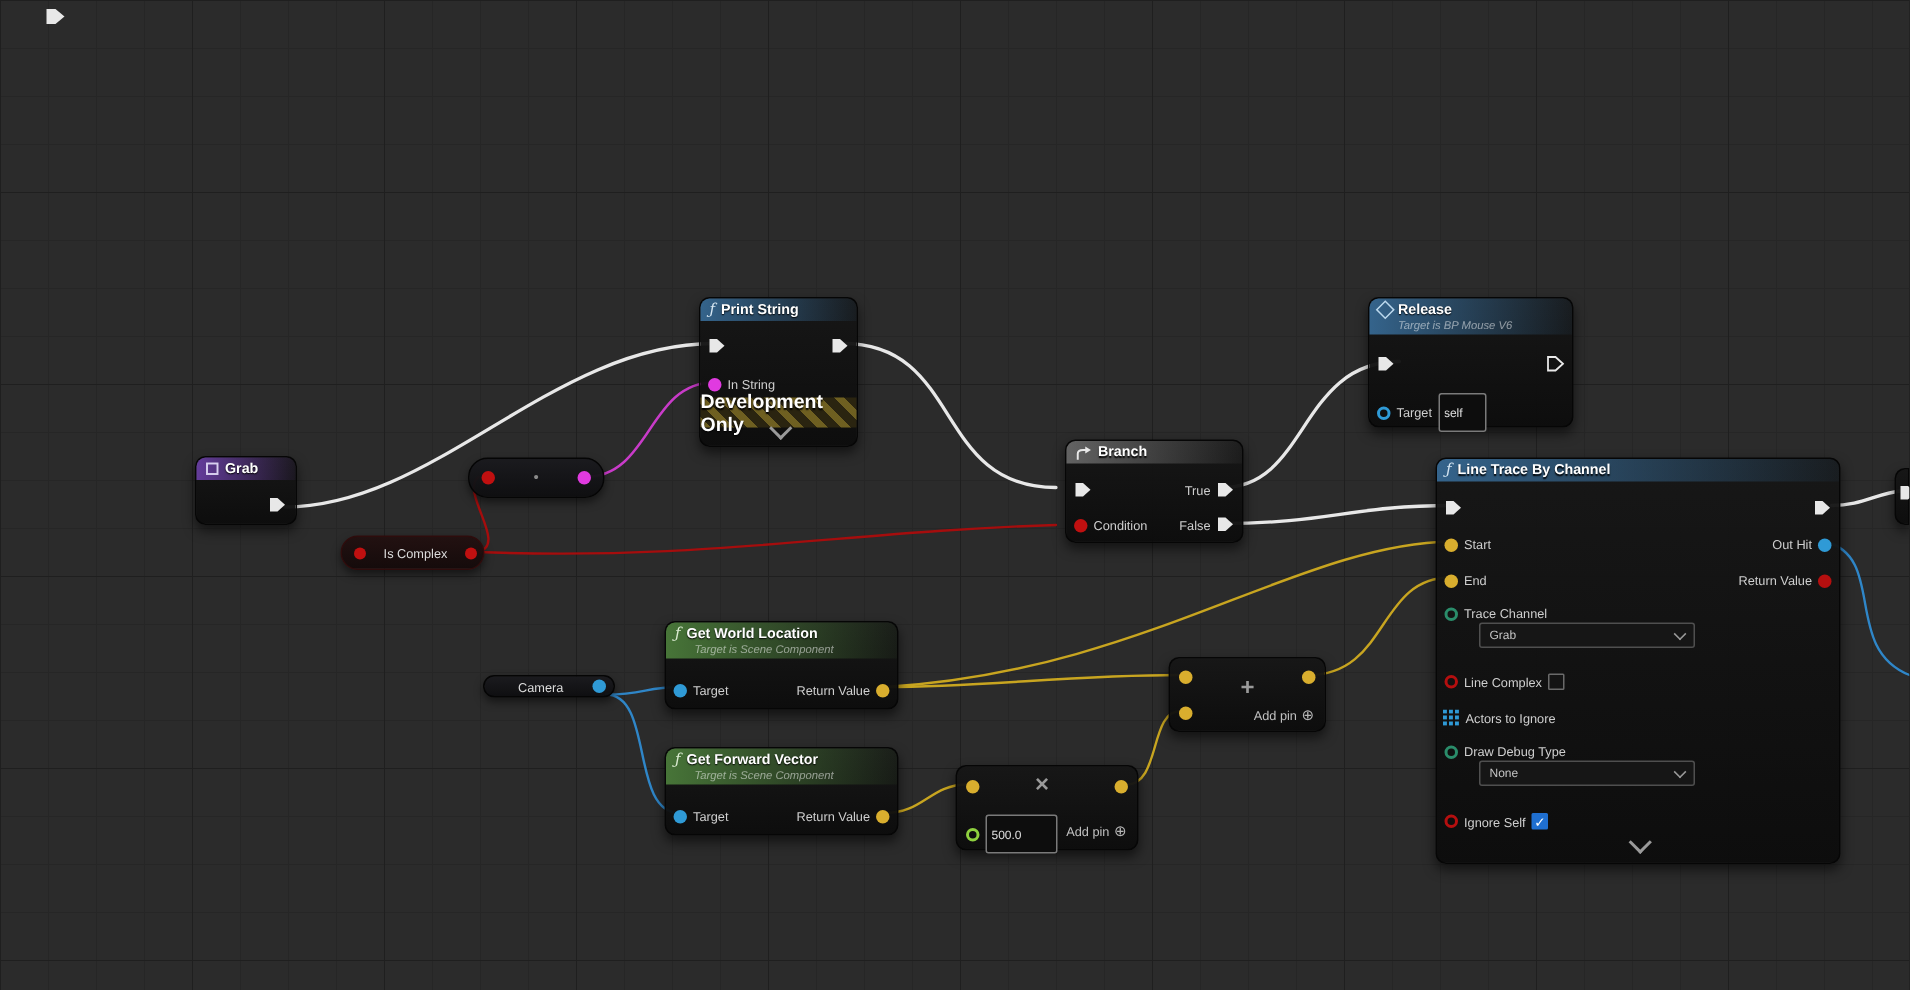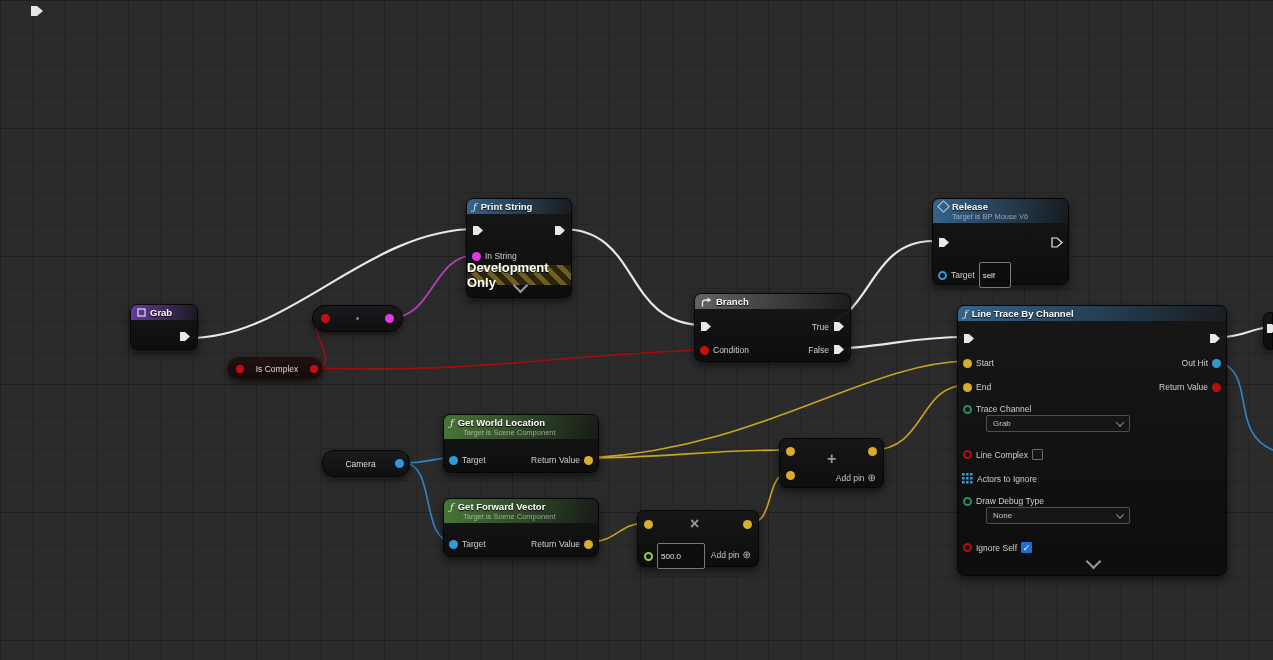--- a/index.html
+++ b/index.html
@@ -18,21 +18,21 @@
   .node {
     position:absolute; z-index:2; box-sizing:border-box;
     background:linear-gradient(rgba(22,22,22,0.96), rgba(12,12,12,0.96));
     border:1px solid #060606; border-radius:7px;
     box-shadow:0 4px 8px rgba(0,0,0,0.55);
     color:#d8d8d8; font-size:8.5px;
   }
   .hdr { border-radius:6px 6px 0 0; padding:2px 7px 2px 6px; display:flex; flex-direction:column; }
   .hdr-line { display:flex; align-items:center; gap:4px; }
   .hdr-title { font-size:9.5px; font-weight:bold; color:#fff; text-shadow:0 1px 1px #000; white-space:nowrap; }
-  .hdr-sub { font-size:7.5px; color:rgba(255,255,255,0.5); margin-left:13px; white-space:nowrap; }
+  .hdr-sub { font-size:7.5px; font-style:italic; color:rgba(255,255,255,0.5); margin-left:13px; white-space:nowrap; }
   .hdr-blue   { background:linear-gradient(90deg, rgba(54,104,146,0.95), rgba(54,104,146,0.08)); }
   .hdr-green  { background:linear-gradient(90deg, rgba(74,122,58,0.95), rgba(74,122,58,0.08)); }
   .hdr-purple { background:linear-gradient(90deg, rgba(104,62,162,0.95), rgba(104,62,162,0.08)); }
   .hdr-gray   { background:linear-gradient(90deg, rgba(140,140,140,0.65), rgba(140,140,140,0.06)); }
   .ficon { font-family:"DejaVu Serif", serif; font-style:italic; font-size:10px; color:#d6e6f2; }
   .row { position:absolute; display:flex; align-items:center; gap:4px; white-space:nowrap; }
   .row.r { justify-content:flex-end; }
   .plabel { color:#cfcfcf; font-size:8.5px; }
   .pin-dot { width:9px; height:9px; border-radius:50%; box-sizing:border-box; flex:none; }
   .pin-dot.hollow { background:transparent !important; border:2px solid; }
@@ -138,21 +138,21 @@
     <div class="row" style="left:5px;top:52px">
       <span class="pin-dot" style="background:#e03ae0"></span>
       <span class="plabel">In String</span>
     </div>
     <div class="dev-band" style="top:66px;height:20px">
       <span>Development Only</span>
     </div>
     <span class="chev-big" style="left:48px;bottom:6px"></span>
   </div>
 
-  <div class="node" style="left:694px;top:293px;width:157px;height:69px">
+  <div class="node" style="left:710px;top:293px;width:119px;height:69px">
     <div class="hdr hdr-gray">
       <div class="hdr-line">
         <svg width="11" height="10">
           <path d="M1.5,9.5 V5.5 C1.5,3.5 3,3 5,3 h2.5" fill="none" stroke="#e8e8e8" stroke-width="1.3"></path>
           <path d="M6.5,0.6 L10.3,3 L6.5,5.4 z" fill="#e8e8e8"></path>
         </svg>
         <span class="hdr-title">Branch</span>
       </div>
     </div>
     <svg class="row" style="left:5px;top:27px" width="12" height="11">
@@ -169,21 +169,21 @@
         </svg>
     </div>
     <div class="row r" style="right:5px;top:50px">
       <span class="plabel">False</span>
       <svg width="12" height="11">
           <path d="M1,1 h5 l5,4.5 l-5,4.5 h-5 z" fill="#e8e8e8"></path>
         </svg>
     </div>
   </div>
 
-  <div class="node" style="left:932px;top:198px;width:137px;height:87px">
+  <div class="node" style="left:912px;top:198px;width:137px;height:87px">
     <div class="hdr hdr-blue">
       <div class="hdr-line">
         <span style="width:7px;height:7px;border:1.5px solid #bcd9ee;transform:rotate(45deg);flex:none"></span>
         <span class="hdr-title">Release</span>
       </div>
       <span class="hdr-sub">Target is BP Mouse V6</span>
     </div>
     <svg class="row" style="left:5px;top:38px" width="12" height="11">
         <path d="M1,1 h5 l5,4.5 l-5,4.5 h-5 z" fill="#e8e8e8"></path>
       </svg>
@@ -300,21 +300,21 @@
     <div class="row" style="left:5px;top:40px">
       <span class="pin-dot" style="background:#2f9ad6"></span>
       <span class="plabel">Target</span>
     </div>
     <div class="row r" style="right:5px;top:40px">
       <span class="plabel">Return Value</span>
       <span class="pin-dot" style="background:#d9ae2e"></span>
     </div>
   </div>
 
-  <div class="pill" style="left:322px;top:450px;width:88px;height:27px">
+  <div class="pill" style="left:322px;top:450px;width:88px;height:15px">
     <span style="flex:1;text-align:center">Camera</span>
     <span class="pin-dot" style="background:#2f9ad6;margin-right:-3px"></span>
   </div>
 
   <div class="node" style="left:637px;top:510px;width:122px;height:57px">
     <span class="pin-dot" style="position:absolute;left:6px;top:9px;background:#d9ae2e"></span>
     <span class="opsym" style="left:52px;top:5px">×</span>
     <span class="pin-dot" style="position:absolute;right:6px;top:9px;background:#d9ae2e"></span>
     <div class="row" style="left:6px;top:32px">
       <span class="pin-dot hollow" style="border-color:#8fd13f"></span>

